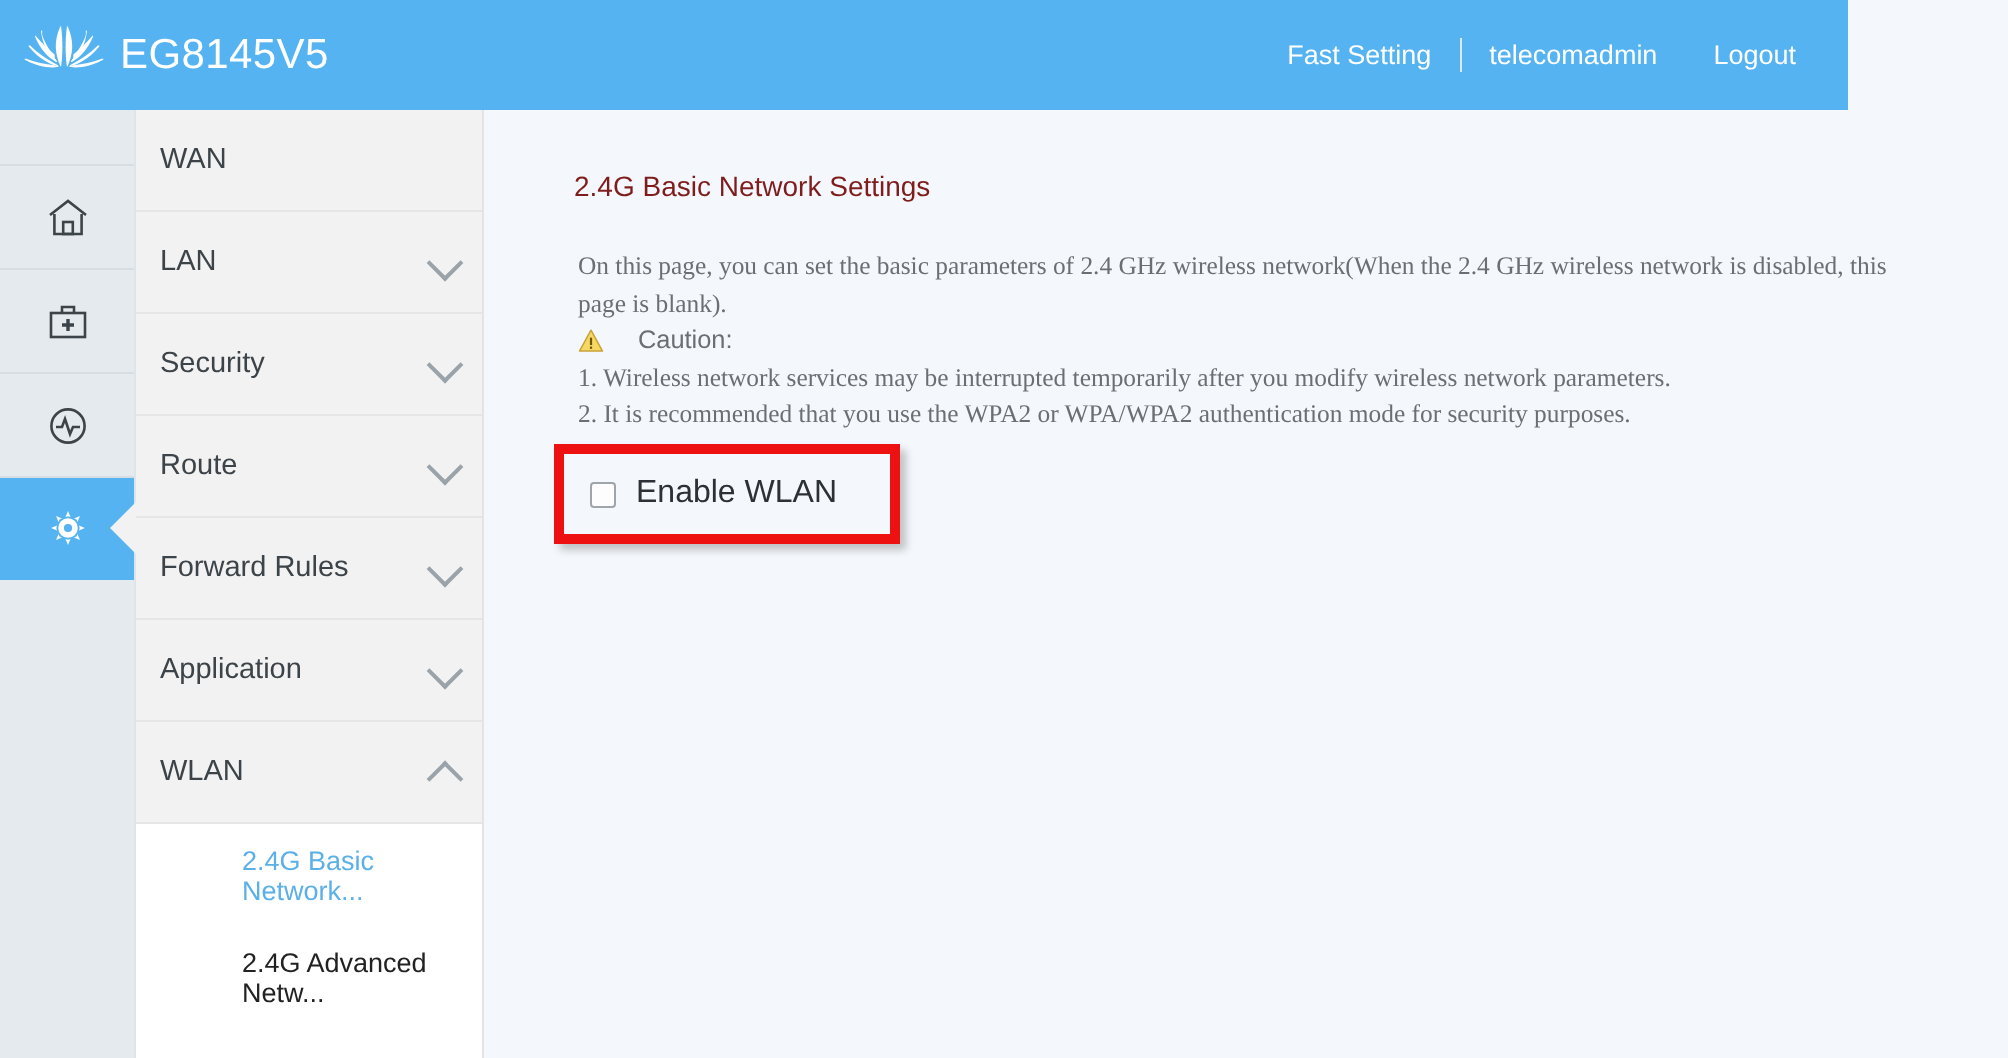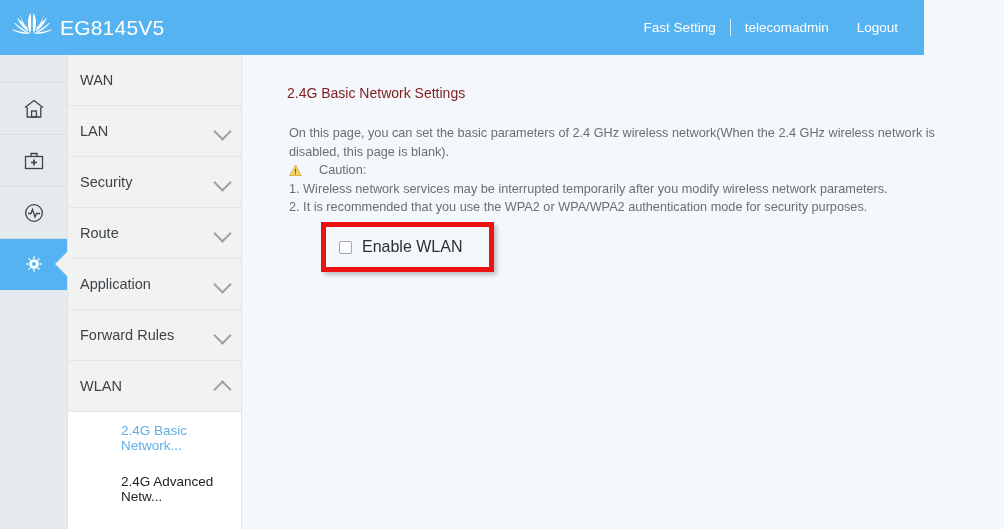--- a/index.html
+++ b/index.html
@@ -189,40 +189,39 @@
     font-weight: normal;
     line-height: 1;
   }
   .desc {
     margin: 24px 0 0 46px;
     width: 660px;
     font-size: 12.7px;
     color: #6a6f74;
     line-height: 18.5px;
   }
-  .desc p { margin: 0; }
+  .desc p { margin: 0; font-family: Liberation Serif, serif; }
   .caution-line {
     display: flex;
     align-items: center;
     gap: 17px;
   }
   .warn-icon { display: block; }
 
   
   .highlight-box {
     position: absolute;
     left: 34px;
     top: 167px;
     width: 173px;
     height: 50px;
     border: 5px solid #ee1111;
     background: #f4f7fb;
     box-sizing: border-box;
     box-shadow: 3px 3px 4px rgba(0,0,0,0.22);
-    margin-left: 44px;
   }
   .cb-row {
     position: absolute;
     left: 13px;
     top: 50%;
     transform: translateY(-50%);
     display: flex;
     align-items: center;
     gap: 10px;
   }
@@ -345,26 +344,26 @@
       <span class="menu-label">Security</span>
       <span class="chev"></span>
     </div>
 
     <div class="menu-item">
       <span class="menu-label">Route</span>
       <span class="chev"></span>
     </div>
 
     <div class="menu-item">
+      <span class="menu-label">Forward Rules</span>
+      <span class="chev"></span>
+    </div>
+
+    <div class="menu-item">
       <span class="menu-label">Application</span>
-      <span class="chev"></span>
-    </div>
-
-    <div class="menu-item">
-      <span class="menu-label">Forward Rules</span>
       <span class="chev"></span>
     </div>
 
     <div class="menu-item">
       <span class="menu-label">WLAN</span>
       <span class="chev up"></span>
     </div>
 
     <div class="submenu">
       <div class="submenu-item active">

